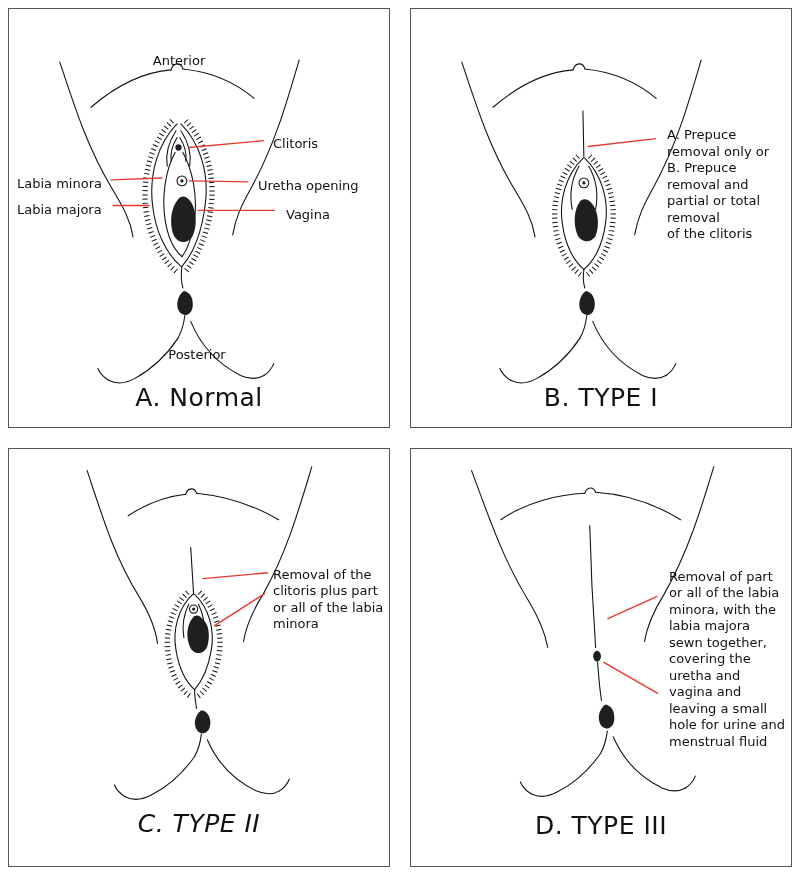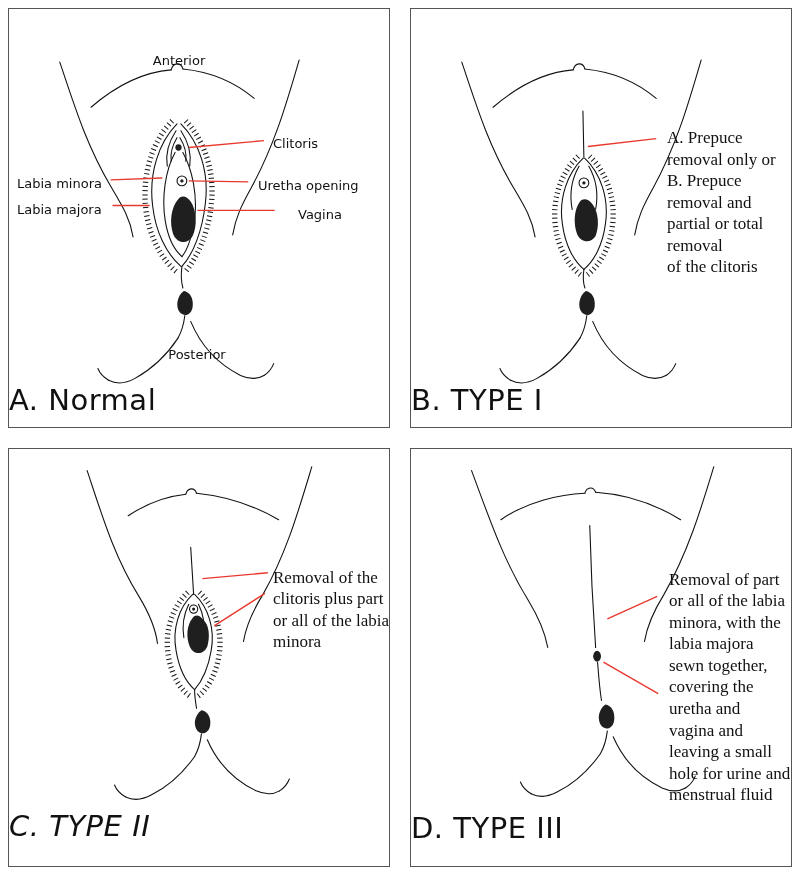--- a/index.html
+++ b/index.html
@@ -7,22 +7,22 @@
     font-family:"DejaVu Sans","Liberation Sans",sans-serif; color:#111; }
   .figure { width:800px; height:875px; display:grid; grid-template-columns:1fr 1fr;
     grid-template-rows:1fr 1fr; gap:20px; padding:8px; background:var(--background,#fff); }
   .panel { position:relative; border:1px solid var(--panel-border,#555); background:#fff; overflow:hidden; }
   .art { position:absolute; inset:0; width:100%; height:100%; }
   .ink  { fill:none; stroke:var(--outline,#111); stroke-width:1.1; stroke-linecap:round; }
   .hair { fill:none; stroke:var(--outline,#111); stroke-width:5.5; stroke-dasharray:1 3.3; }
   .dark { fill:#1f1f1f; stroke:none; }
   .leader { stroke:var(--leader-line,#e8392f); stroke-width:1.4; }
   .lbl  { position:absolute; font-size:13px; line-height:1.2; }
-  .note { position:absolute; font-size:17px; line-height:1.27; white-space:pre-line;font-family:Liberation Serif, serif; }
-  .panel-title { position:absolute; left:0; right:0; font-size:29px; letter-spacing:.5px; }
+  .note { position:absolute; font-size:13px; line-height:1.27; white-space:pre-line; }
+  .panel-title { position:absolute; left:0; right:0; text-align:center; font-size:25px; letter-spacing:.5px; }
   .panel-a .panel-title, .panel-b .panel-title { top:374px; }
   .panel-c .panel-title { top:360px;font-style:italic; }
   .panel-d .panel-title { top:362px; }
   .ta-c { text-align:center; } .ta-r { text-align:left; }
 </style>
 </head>
 <body>
 
 <div class="figure">
 
@@ -59,21 +59,21 @@
       <line class="leader" x1="184" y1="141" x2="261" y2="134"></line>
       <line class="leader" x1="184" y1="175" x2="245" y2="176"></line>
       <line class="leader" x1="193" y1="205" x2="272" y2="205"></line>
       <line class="leader" x1="104" y1="174" x2="157" y2="172"></line>
       <line class="leader" x1="106" y1="200" x2="144" y2="200"></line>
     </svg>
     <div class="lbl ta-c" style="left:118px;top:44px;width:104px">Anterior</div>
     <div class="lbl ta-c" style="left:136px;top:338px;width:104px">Posterior</div>
     <div class="lbl" style="left:264px;top:127px">Clitoris</div>
     <div class="lbl" style="left:249px;top:169px">Uretha opening</div>
-    <div class="lbl" style="left:289px;top:198px">Vagina</div>
+    <div class="lbl" style="left:277px;top:198px">Vagina</div>
     <div class="lbl ta-r" style="left:8px;top:167px;width:94px">Labia minora</div>
     <div class="lbl ta-r" style="left:8px;top:193px;width:96px">Labia majora</div>
     <div class="panel-title">A. Normal</div>
   </div>
 
   <div class="panel panel-b">
     <svg class="art" viewBox="0 0 389 425" preserveAspectRatio="none">
       <g>
         <path class="ink" d="M52 54 C68 102 80 140 105 182 C117 202 124 214 127 232"></path>
         <path class="ink" d="M297 52 C283 100 271 140 248 182 C238 200 232 212 229 230"></path>

